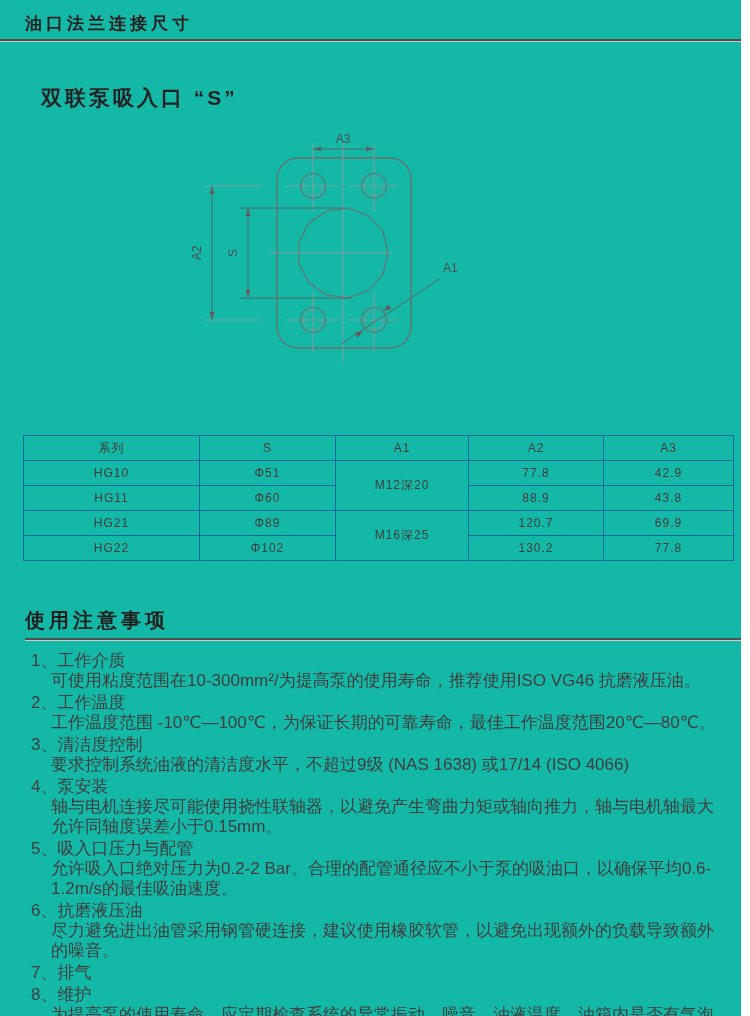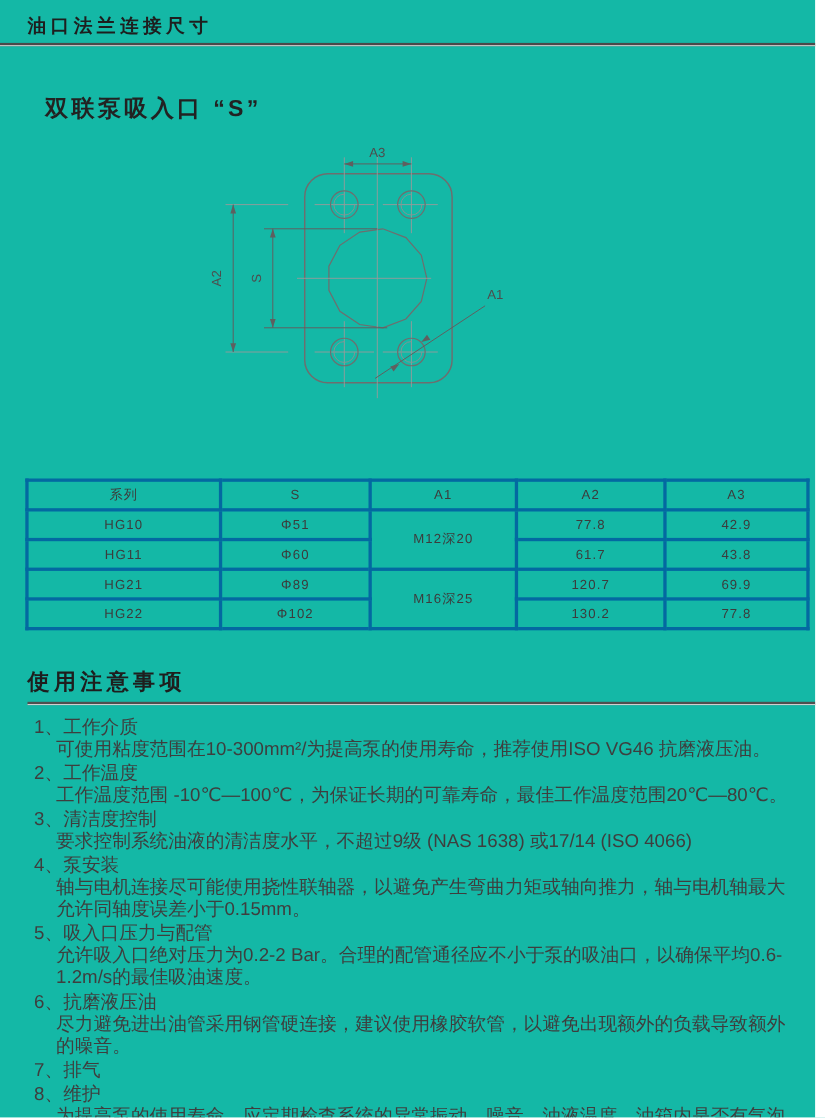--- a/index.html
+++ b/index.html
@@ -29,21 +29,21 @@
   .diagram-svg text {
     font-family:"Liberation Sans","DejaVu Sans",sans-serif;
     font-size:12px; fill:#4d4d4d;
   }
   
   .dim-table {
     position:absolute; left:23px; top:435px; width:710px;
     border-collapse:collapse; table-layout:fixed;
   }
   .dim-table th, .dim-table td {
-    border:3px solid #0369a1; height:24px; padding:0;
+    border:1px solid #0369a1; height:24px; padding:0;
     font-size:12px; font-weight:normal; text-align:center;
     color:#3c3c3c; letter-spacing:1px;
   }
   
   .notes {
     position:absolute; left:25px; top:609px; width:700px;
   }
   .notes-title {
     margin:0; font-size:20px; font-weight:bold; letter-spacing:4px;
     color:#1e1e1e; line-height:22px; white-space:nowrap;
@@ -155,21 +155,21 @@
       <tr>
         <td>HG10</td>
         <td>Φ51</td>
         <td rowspan="2">M12深20</td>
         <td>77.8</td>
         <td>42.9</td>
       </tr>
       <tr>
         <td>HG11</td>
         <td>Φ60</td>
-        <td>61.7</td>
+        <td>88.9</td>
         <td>43.8</td>
       </tr>
       <tr>
         <td>HG21</td>
         <td>Φ89</td>
         <td rowspan="2">M16深25</td>
         <td>120.7</td>
         <td>69.9</td>
       </tr>
       <tr>

